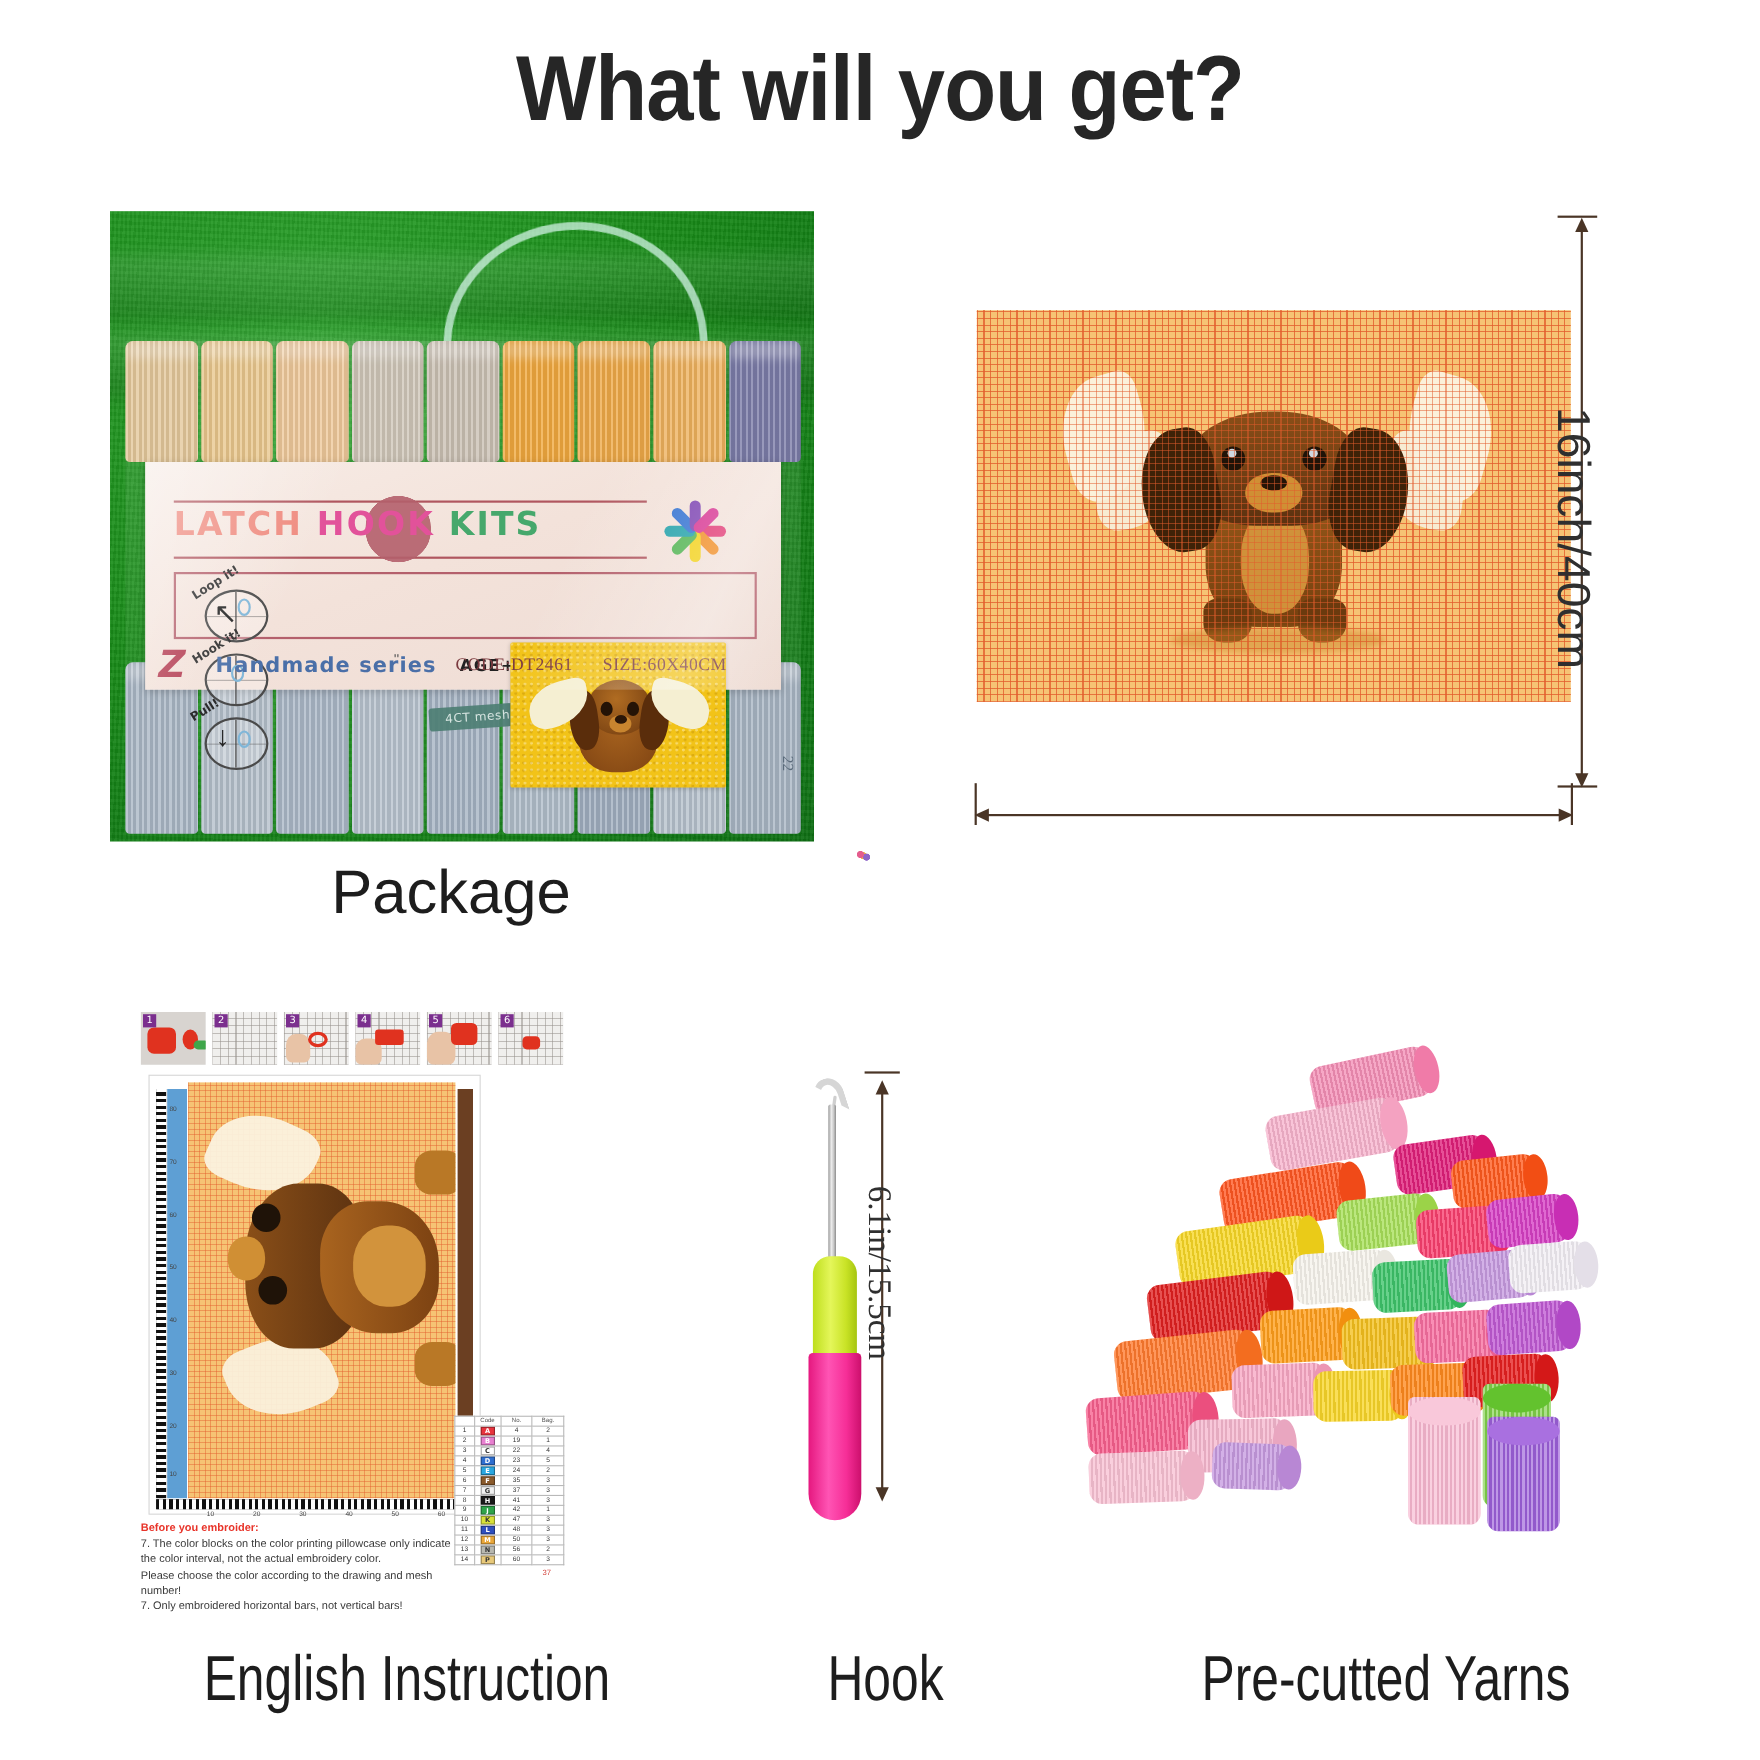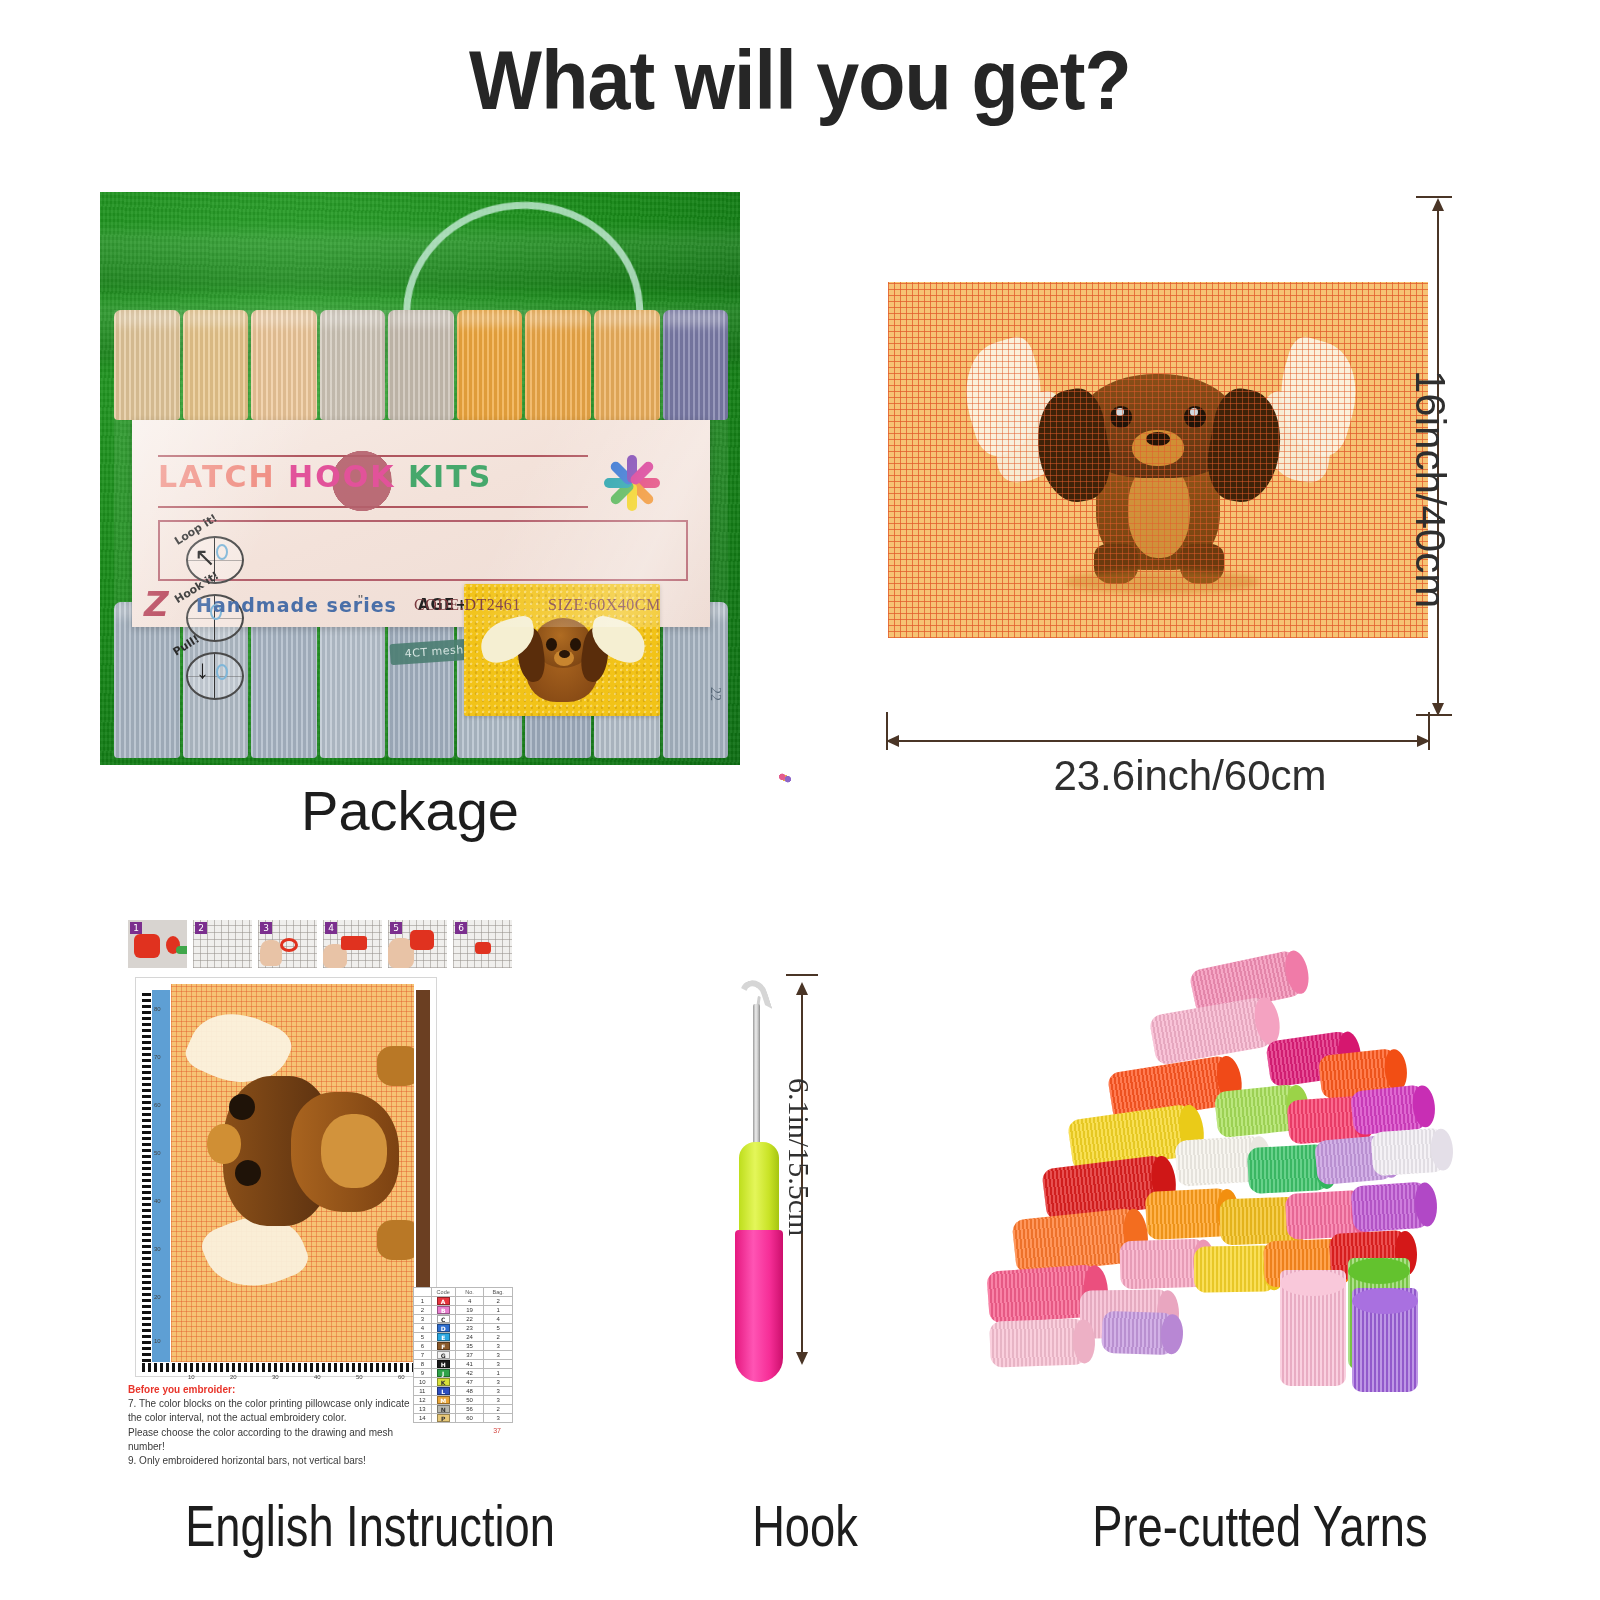--- a/index.html
+++ b/index.html
@@ -536,21 +536,20 @@
   <div class="dim-line dim-v" style="left:1437px;top:202px;height:510px;"></div>
   <div class="arrow arr-up" style="left:1432px;top:198px;"></div>
   <div class="arrow arr-down" style="left:1432px;top:703px;"></div>
   <div class="dim-text dim-v-text">16inch/40cm</div>
 
   <div class="dim-tick" style="left:886px;top:712px;width:2px;height:38px;"></div>
   <div class="dim-tick" style="left:1428px;top:712px;width:2px;height:38px;"></div>
   <div class="dim-line dim-h" style="left:892px;top:740px;width:534px;"></div>
   <div class="arrow arr-left" style="left:886px;top:735px;"></div>
   <div class="arrow arr-right" style="left:1417px;top:735px;"></div>
-  <div class="dim-text dim-h-text">23.6inch/60cm</div>
 
   <div class="instr">
     <div class="thumbstrip">
       <div class="thumb">
         <div class="thumb-mesh" style="background:#d8d4d0"></div>
         <div class="thumb-yarn" style="left:6px;top:14px;width:26px;height:24px;background:#e0321f;border-radius:6px;"></div>
         <div class="thumb-yarn" style="left:38px;top:16px;width:14px;height:18px;background:#e0321f;border-radius:50%;"></div>
         <div class="thumb-yarn" style="left:48px;top:26px;width:14px;height:8px;background:#3fa64a;border-radius:4px;"></div>
         <span class="thumb-num">1</span>
       </div>
@@ -744,21 +743,21 @@
           </tr>
         </tbody>
     </table>
     <div class="ct-total">37</div>
 
     <div class="before-txt">
       <span class="before-head">Before you embroider:</span>
       <span>7. The color blocks on the color printing pillowcase only indicate</span><br>
       <span>the color interval,  not the actual embroidery color.</span><br>
       <span> Please choose the color according to the drawing and mesh number!</span><br>
-      <span>9. Only embroidered horizontal bars, not vertical bars!</span>
+      <span>7. Only embroidered horizontal bars, not vertical bars!</span>
     </div>
   </div>
 
   <div class="hook">
     <div class="hook-tip"></div>
     <div class="hook-latch"></div>
     <div class="hook-shaft"></div>
     <div class="handle-top"></div>
     <div class="handle-bot"></div>
   </div>

